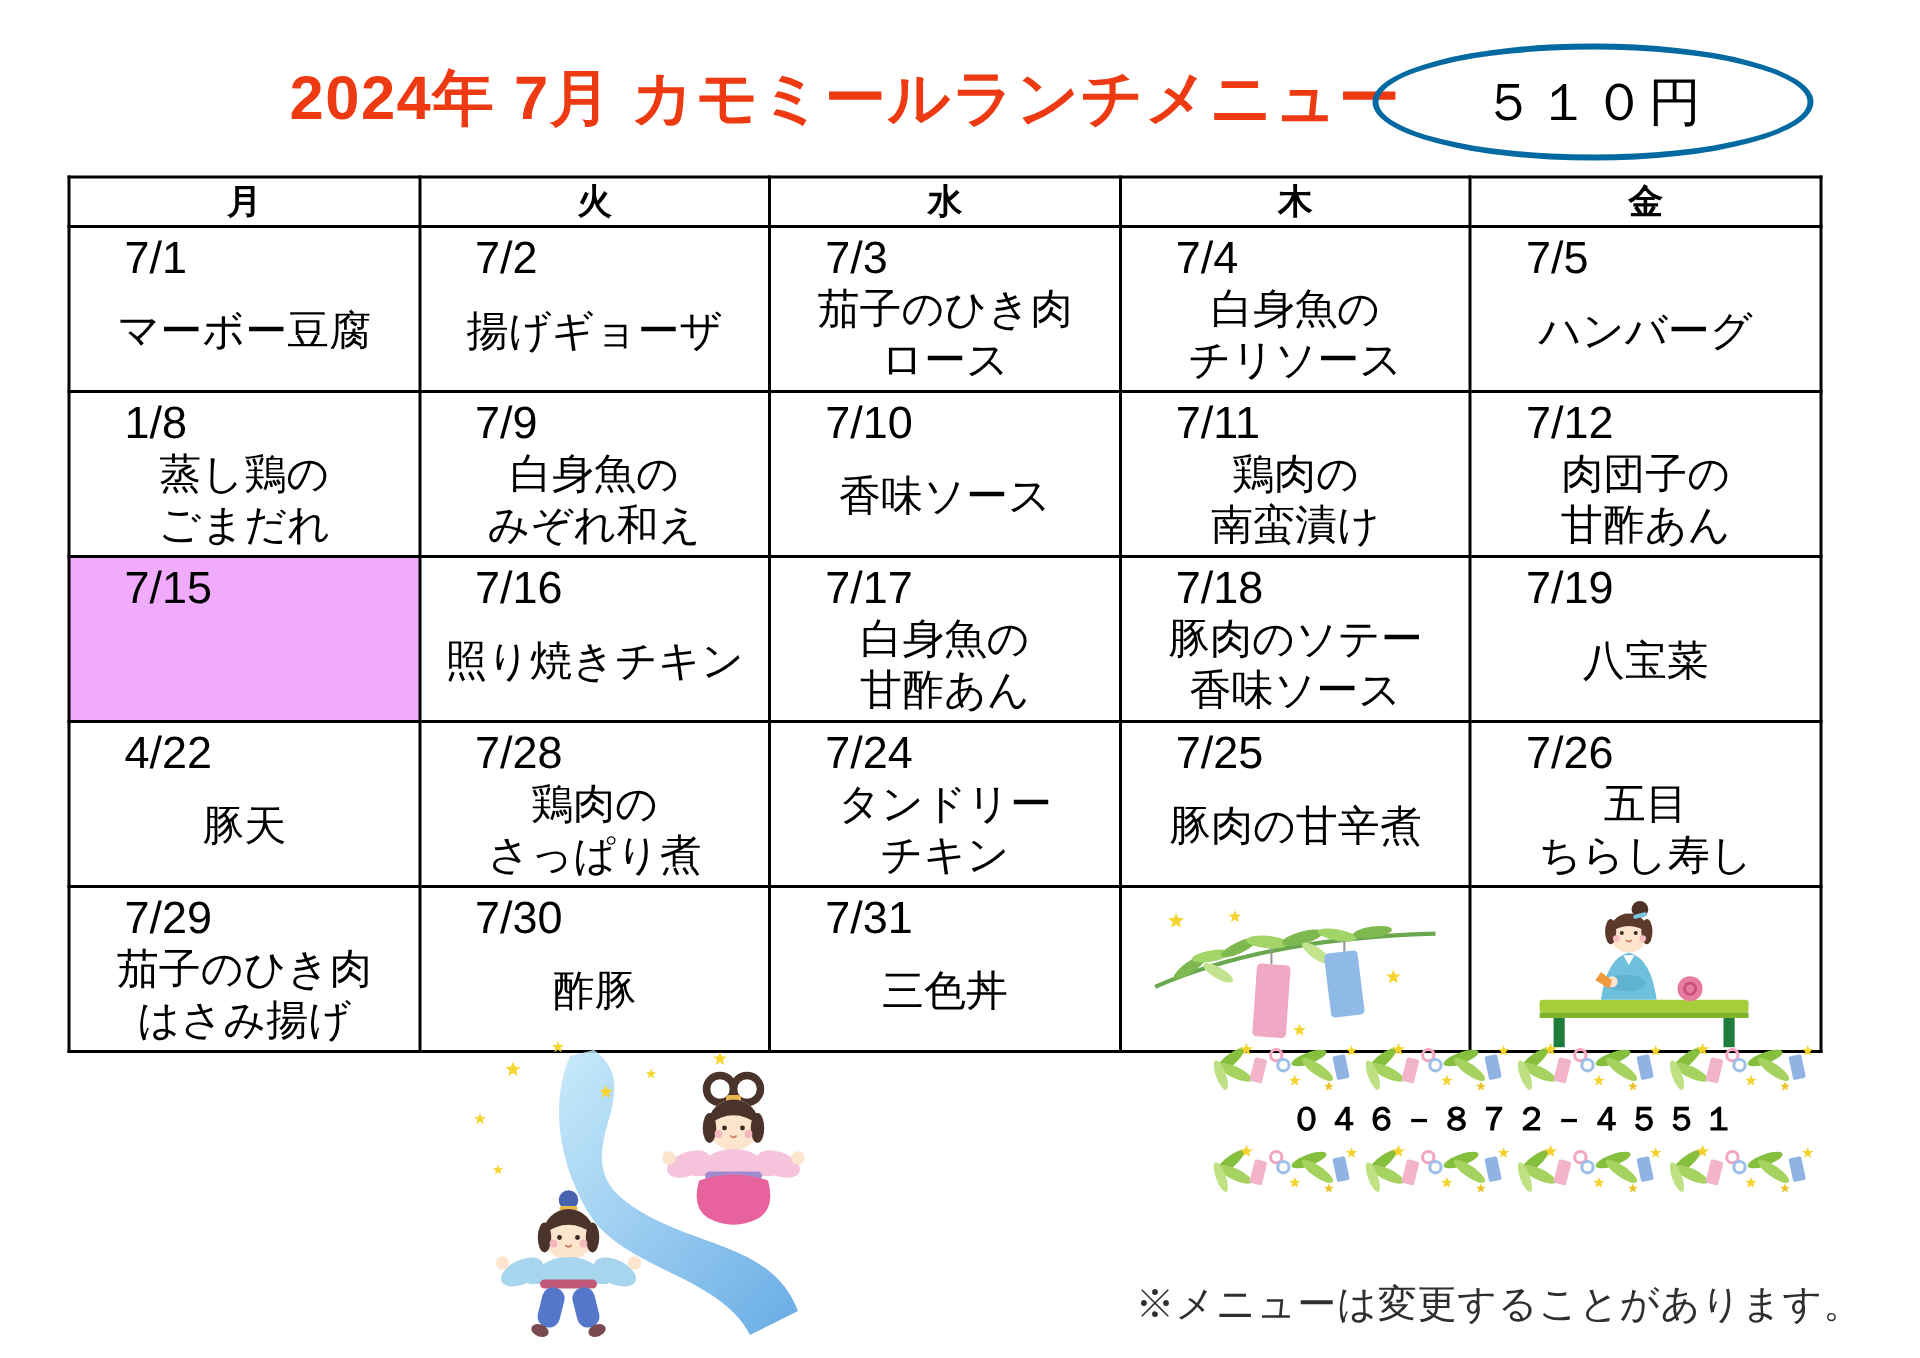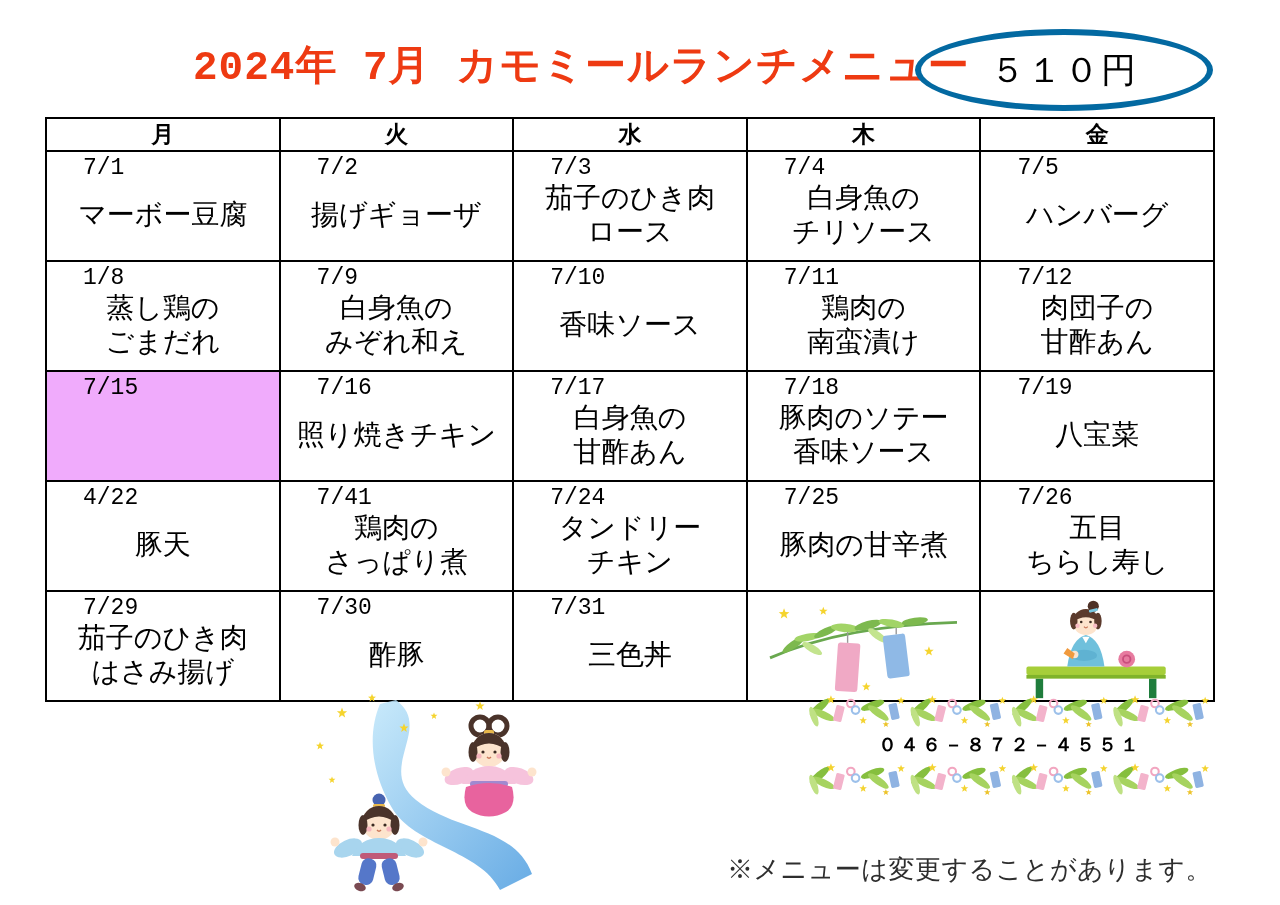--- a/index.html
+++ b/index.html
@@ -1,45 +1,45 @@
 <!DOCTYPE html>
 <html lang="ja"><head>
 <meta charset="utf-8">
 <style>
   html,body{margin:0;padding:0;background:#fff;}
   .page{position:relative;width:1280px;height:905px;background:#ffffff;overflow:hidden;
-        font-family:Liberation Mono, monospace;color:#000;}
+        font-family:Liberation Sans, sans-serif;color:#000;}
 
   
   .title{position:absolute;left:193px;top:38px;font-size:41px;font-weight:900;
          color:#ee3a12;letter-spacing:1px;white-space:nowrap;}
   .price-badge{position:absolute;left:915px;top:29px;width:286px;height:70px;
-         border:6px solid #0369a1;border-radius:50%;display:flex;align-items:center;
+         border:4px solid #0369a1;border-radius:50%;display:flex;align-items:center;
          justify-content:center;font-size:35px;letter-spacing:2px;font-weight:500;}
 
   
   table.calendar{position:absolute;left:45px;top:117px;width:1170px;
          border-collapse:collapse;table-layout:fixed;}
   .calendar th,.calendar td{border:2px solid #000;padding:0;}
   .calendar th{height:27px;font-size:23px;font-weight:600;}
   .calendar td{height:108px;vertical-align:top;}
   td.holiday{background:#f0abfc;}
   .cell{height:108px;display:flex;flex-direction:column;}
-  .date{font-size:23px;padding:4px 0 0 36px;text-align:left;line-height:1.1;}
+  .date{font-size:30px;padding:4px 0 0 36px;text-align:left;line-height:1.1;}
   .menu{flex:1;display:flex;align-items:center;justify-content:center;text-align:center;
         font-size:28px;font-weight:500;line-height:1.2;white-space:pre-line;padding-bottom:8px;}
   .cell-img{height:108px;display:flex;align-items:flex-end;justify-content:center;overflow:hidden;}
 
   
   .deco-left{position:absolute;left:283px;top:688px;}
   .reserve{position:absolute;left:788px;top:694px;width:444px;text-align:center;}
   .reserve .strip{display:block;margin:0 auto;}
   .reserve .line{font-size:25px;font-weight:600;line-height:27px;letter-spacing:1px;}
-  .reserve .phone{font-size:19px;font-weight:600;line-height:32px;letter-spacing:3px;}
-  .note{position:absolute;left:727px;top:852px;font-size:26px;color:#2e2e2e;
+  .reserve .phone{font-size:22px;font-weight:600;line-height:32px;letter-spacing:3px;}
+  .note{position:absolute;left:757px;top:852px;font-size:26px;color:#2e2e2e;
         letter-spacing:0.5px;white-space:nowrap;}
 </style>
 </head>
 <body>
 
 <div class="page">
 
   <div class="title">2024年 7月 カモミールランチメニュー</div>
 
   <div class="price-badge">
@@ -165,21 +165,21 @@
 
     <tr>
       <td>
             <div class="cell">
         <div class="date">4/22</div>
         <div class="menu">豚天</div>
             </div>
           </td>
       <td>
             <div class="cell">
-        <div class="date">7/41</div>
+        <div class="date">7/28</div>
         <div class="menu">鶏肉の
 さっぱり煮</div>
             </div>
           </td>
       <td>
             <div class="cell">
         <div class="date">7/24</div>
         <div class="menu">タンドリー
 チキン</div>
             </div>

